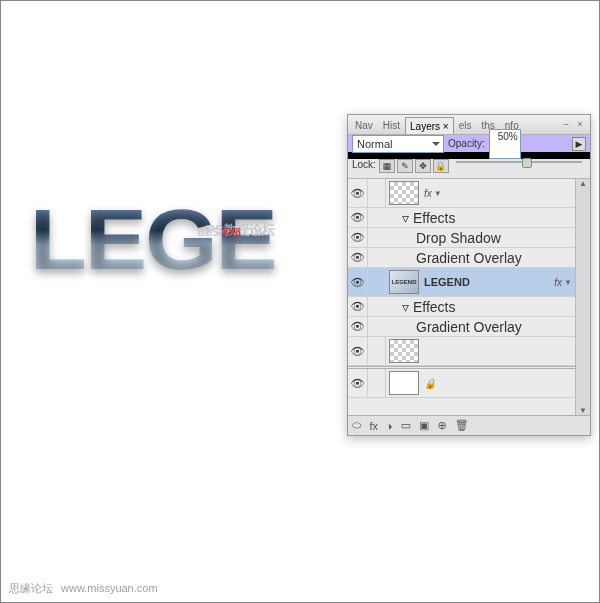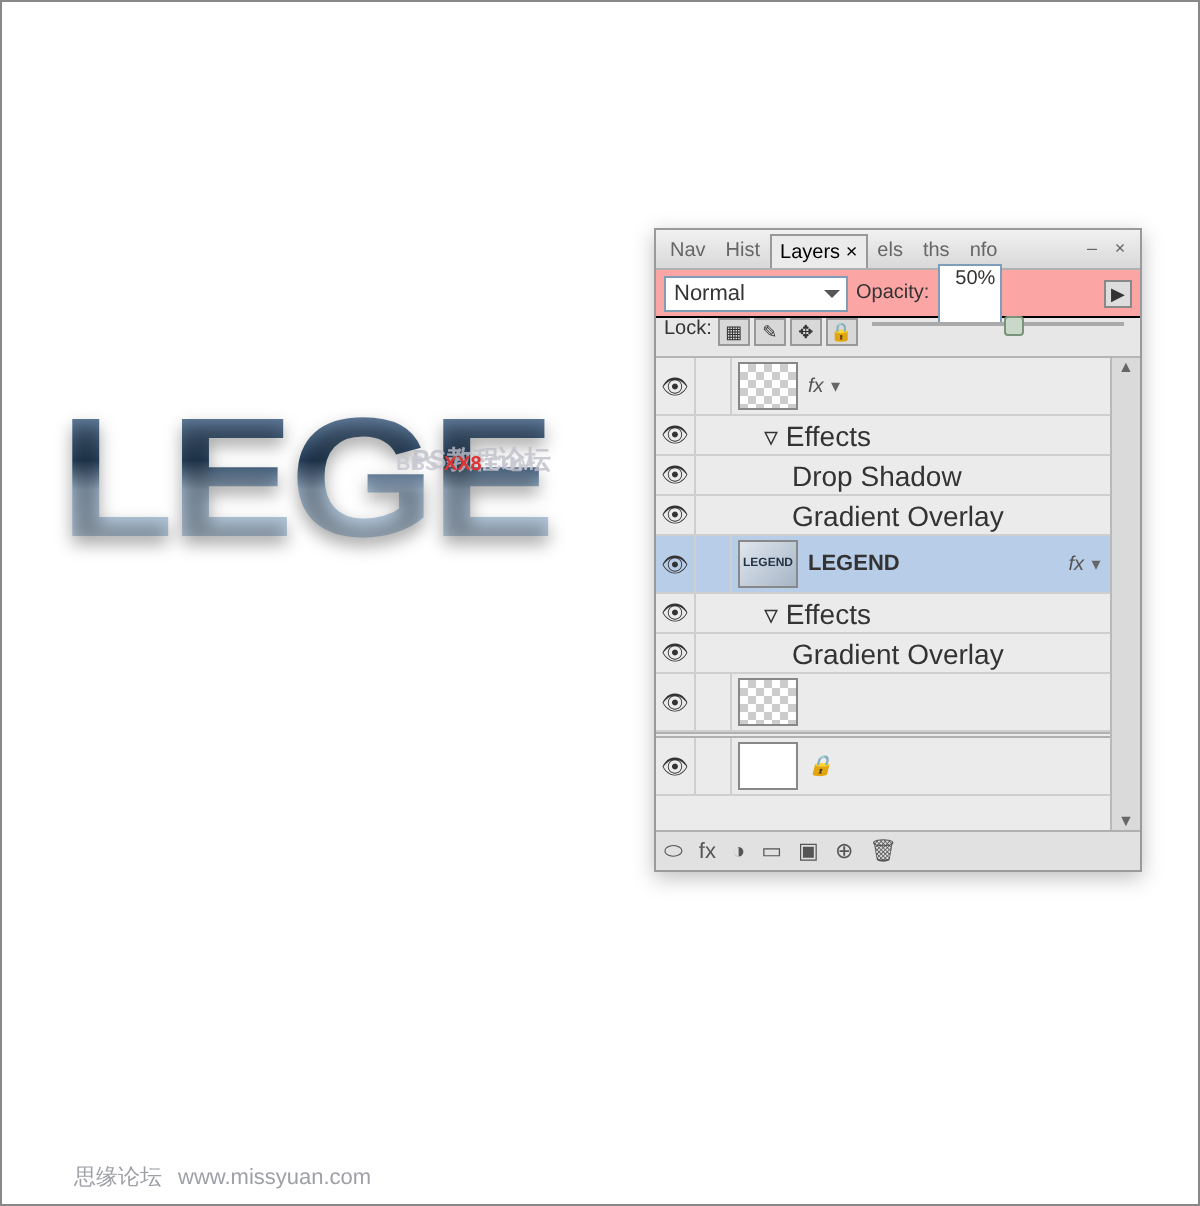--- a/index.html
+++ b/index.html
@@ -5,30 +5,30 @@
   * { margin:0; padding:0; box-sizing:border-box; }
   body { width:600px; height:603px; background:#fff; font-family:Tahoma,Arial,sans-serif; font-size:11px; color:#333; position:relative; border:1px solid #888; }
   .canvas { position:absolute; top:0; left:0; width:600px; height:432px; }
   .logo { position:absolute; top:190px; left:40px; font-size:85px; font-weight:900; letter-spacing:-2px; font-family:Arial,sans-serif;
     background:linear-gradient(#8fa8c8 0%,#2b4866 40%,#a9c0d8 55%,#cedde9 100%);
     -webkit-background-clip:text; background-clip:text; color:transparent;
     text-shadow:0 4px 8px rgba(0,0,0,.35); transform:scaleX(1.1); }
   .wm1 { position:absolute; top:220px; left:205px; font-size:13px; color:rgba(190,190,200,.8); font-weight:bold; }
   .wm2 { position:absolute; top:226px; left:197px; font-size:10px; color:rgba(200,200,210,.85); font-weight:bold; }
   .wm2 b { color:#d33; }
-  .footer { position:absolute; left:8px; bottom:6px; font-size:11px; color:#9ea0a6;margin-left:28px; }
+  .footer { position:absolute; left:8px; bottom:6px; font-size:11px; color:#9ea0a6; }
   .footer a{ margin-left:8px; color:#9ea0a6; text-decoration:none;}
 
-  .panel { position:absolute; top:113px; right:28px; width:244px; border:1px solid #9a9a9a; background:#ebebeb; box-shadow:0 3px 10px rgba(0,0,0,.25); }
+  .panel { position:absolute; top:113px; right:8px; width:244px; border:1px solid #9a9a9a; background:#ebebeb; box-shadow:0 3px 10px rgba(0,0,0,.25); }
   .titlebar { display:flex; align-items:center; height:20px; background:linear-gradient(#f1f1f1,#d8d8d8); border-bottom:1px solid #b0b0b0; padding:0 2px; gap:0; }
   .tab { padding:3px 4px 2px; font-size:10px; color:#666; border:1px solid transparent; border-bottom:none; }
   .tab.active { background:#ebebeb; border-color:#999; color:#000; position:relative; top:1px; }
   .winbtns { margin-left:auto; display:flex; gap:2px; padding-right:2px;}
   .winbtn { width:12px; height:12px; font-size:9px; line-height:10px; text-align:center; color:#666; cursor:pointer; }
-  .optrow { display:flex; align-items:center; height:24px; padding:2px 4px; gap:4px; border-bottom:1px solid #000000; background:#fca5a5; }
+  .optrow { display:flex; align-items:center; height:24px; padding:2px 4px; gap:4px; border-bottom:7px solid #000000; background:#c4b5fd; }
   .select { flex:0 0 92px; height:18px; border:1px solid #7e9db9; background:#fff; display:flex; align-items:center; padding:0 14px 0 4px; position:relative; font-size:11px;}
   .select::after { content:""; position:absolute; right:3px; top:6px; border:4px solid transparent; border-top-color:#555; }
   .oplabel { font-size:10px; color:#333; }
   .opval { width:32px; height:30px; border:1px solid #7e9db9; background:#fff; text-align:right; padding-right:2px; font-size:10px; line-height:13px;}
   .arrowsq { width:14px; height:14px; border:1px solid #888; background:#ddd; text-align:center; font-size:9px; line-height:12px; margin-left:auto;}
   .lockrow { display:flex; height:20px; padding:0 4px; gap:3px; border-bottom:1px solid #b5b5b5; background:#e7e7e7; font-size:10px;}
   .lockbox { width:16px; height:14px; border:1px solid #999; background:#d8d8d8; text-align:center; font-size:9px; line-height:12px;}
   .slider { flex:1; height:6px; position:relative; margin:0 4px;}
   .slider .track { position:absolute; left:0; right:0; top:2px; height:2px; background:#aaa;}
   .slider .thumb { position:absolute; top:-3px; width:10px; height:10px; background:#c9d8c9; border:1px solid #7a947a; border-radius:2px;}

